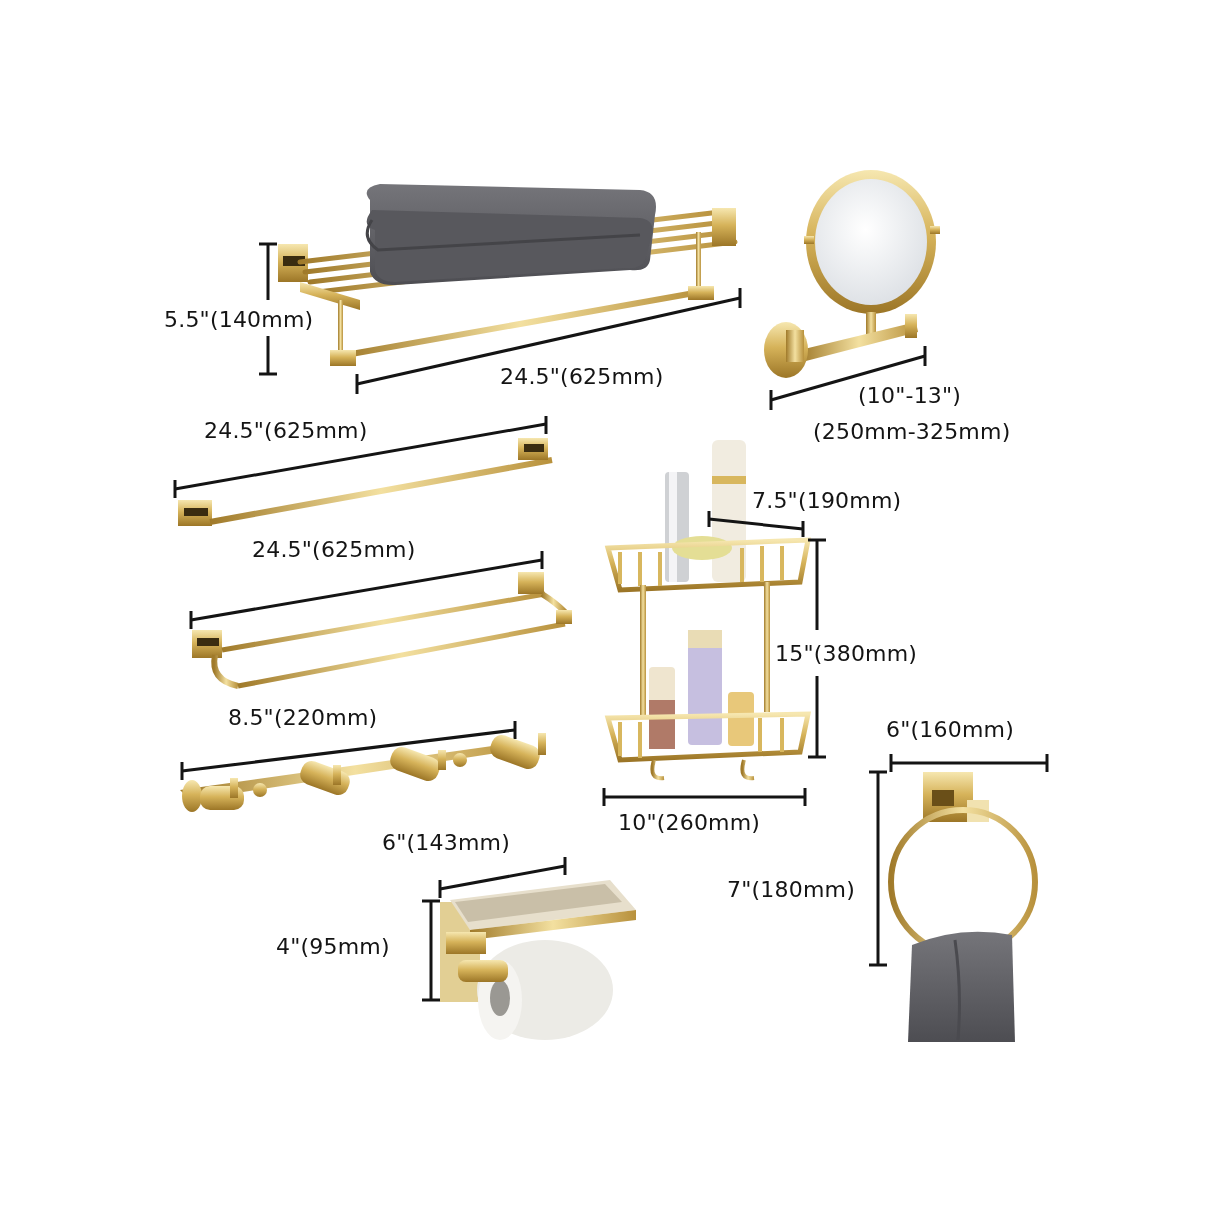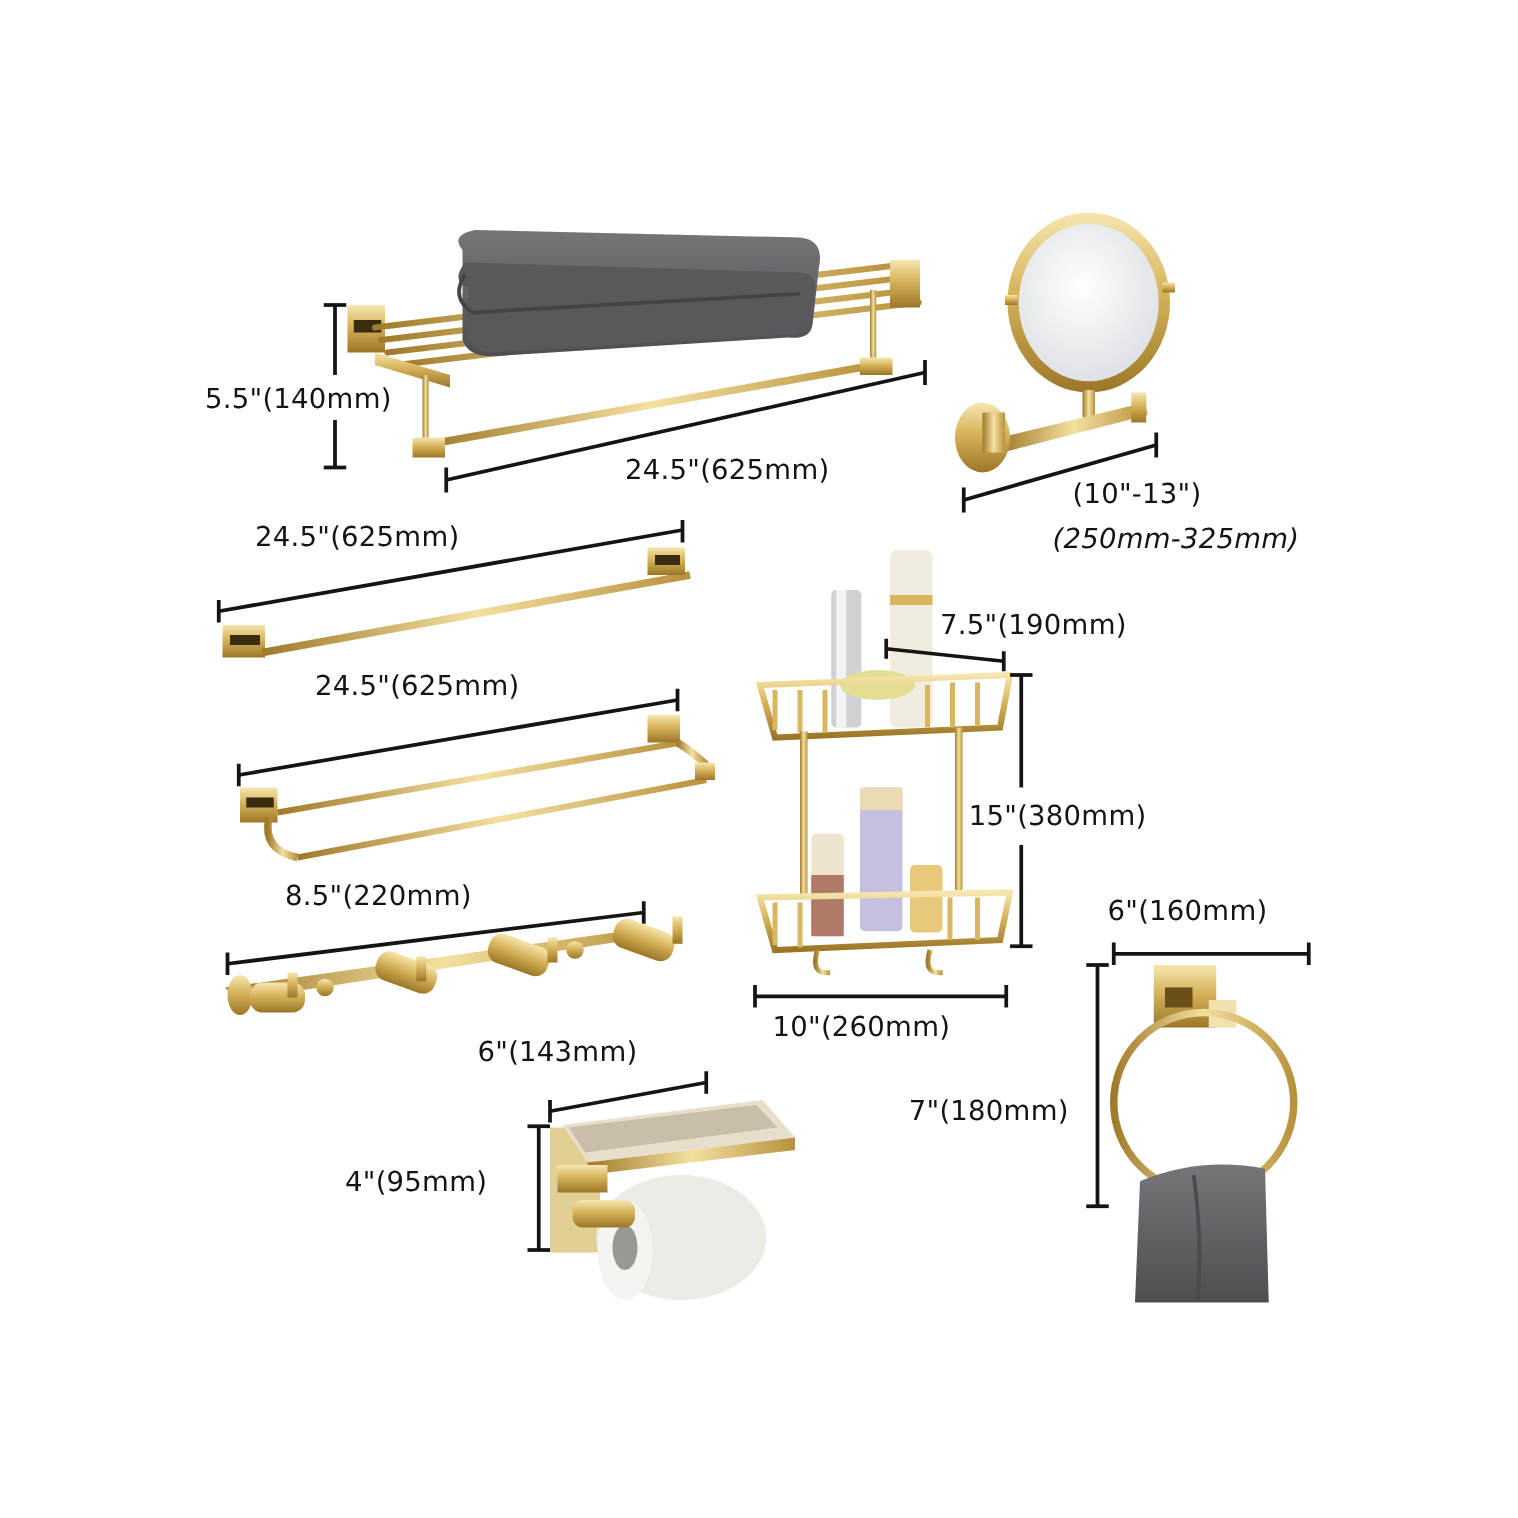--- a/index.html
+++ b/index.html
@@ -235,21 +235,21 @@
 
       <path d="M912,945 Q960,925 1012,935 L1015,1042 L908,1042 Z" fill="url(#towelG)"></path>
       <path d="M955,940 Q962,990 958,1040" fill="none" stroke="#4a4a4f" stroke-width="3"></path>
     </g>
   </svg>
 
   <div class="label" style="left:164px; top:309px;">5.5"(140mm)</div>
   <div class="label" style="left:500px; top:366px;">24.5"(625mm)</div>
 
   <div class="label" style="left:858px; top:385px;">(10"-13")</div>
-  <div class="label" style="left:842px; top:421px;font-style:italic;">(250mm-325mm)</div>
+  <div class="label" style="left:813px; top:421px;">(250mm-325mm)</div>
 
   <div class="label" style="left:204px; top:420px;">24.5"(625mm)</div>
   <div class="label" style="left:252px; top:539px;">24.5"(625mm)</div>
   <div class="label" style="left:228px; top:707px;">8.5"(220mm)</div>
 
   <div class="label" style="left:752px; top:490px;">7.5"(190mm)</div>
   <div class="label" style="left:775px; top:643px;">15"(380mm)</div>
   <div class="label" style="left:618px; top:812px;">10"(260mm)</div>
 
   <div class="label" style="left:886px; top:719px;">6"(160mm)</div>

